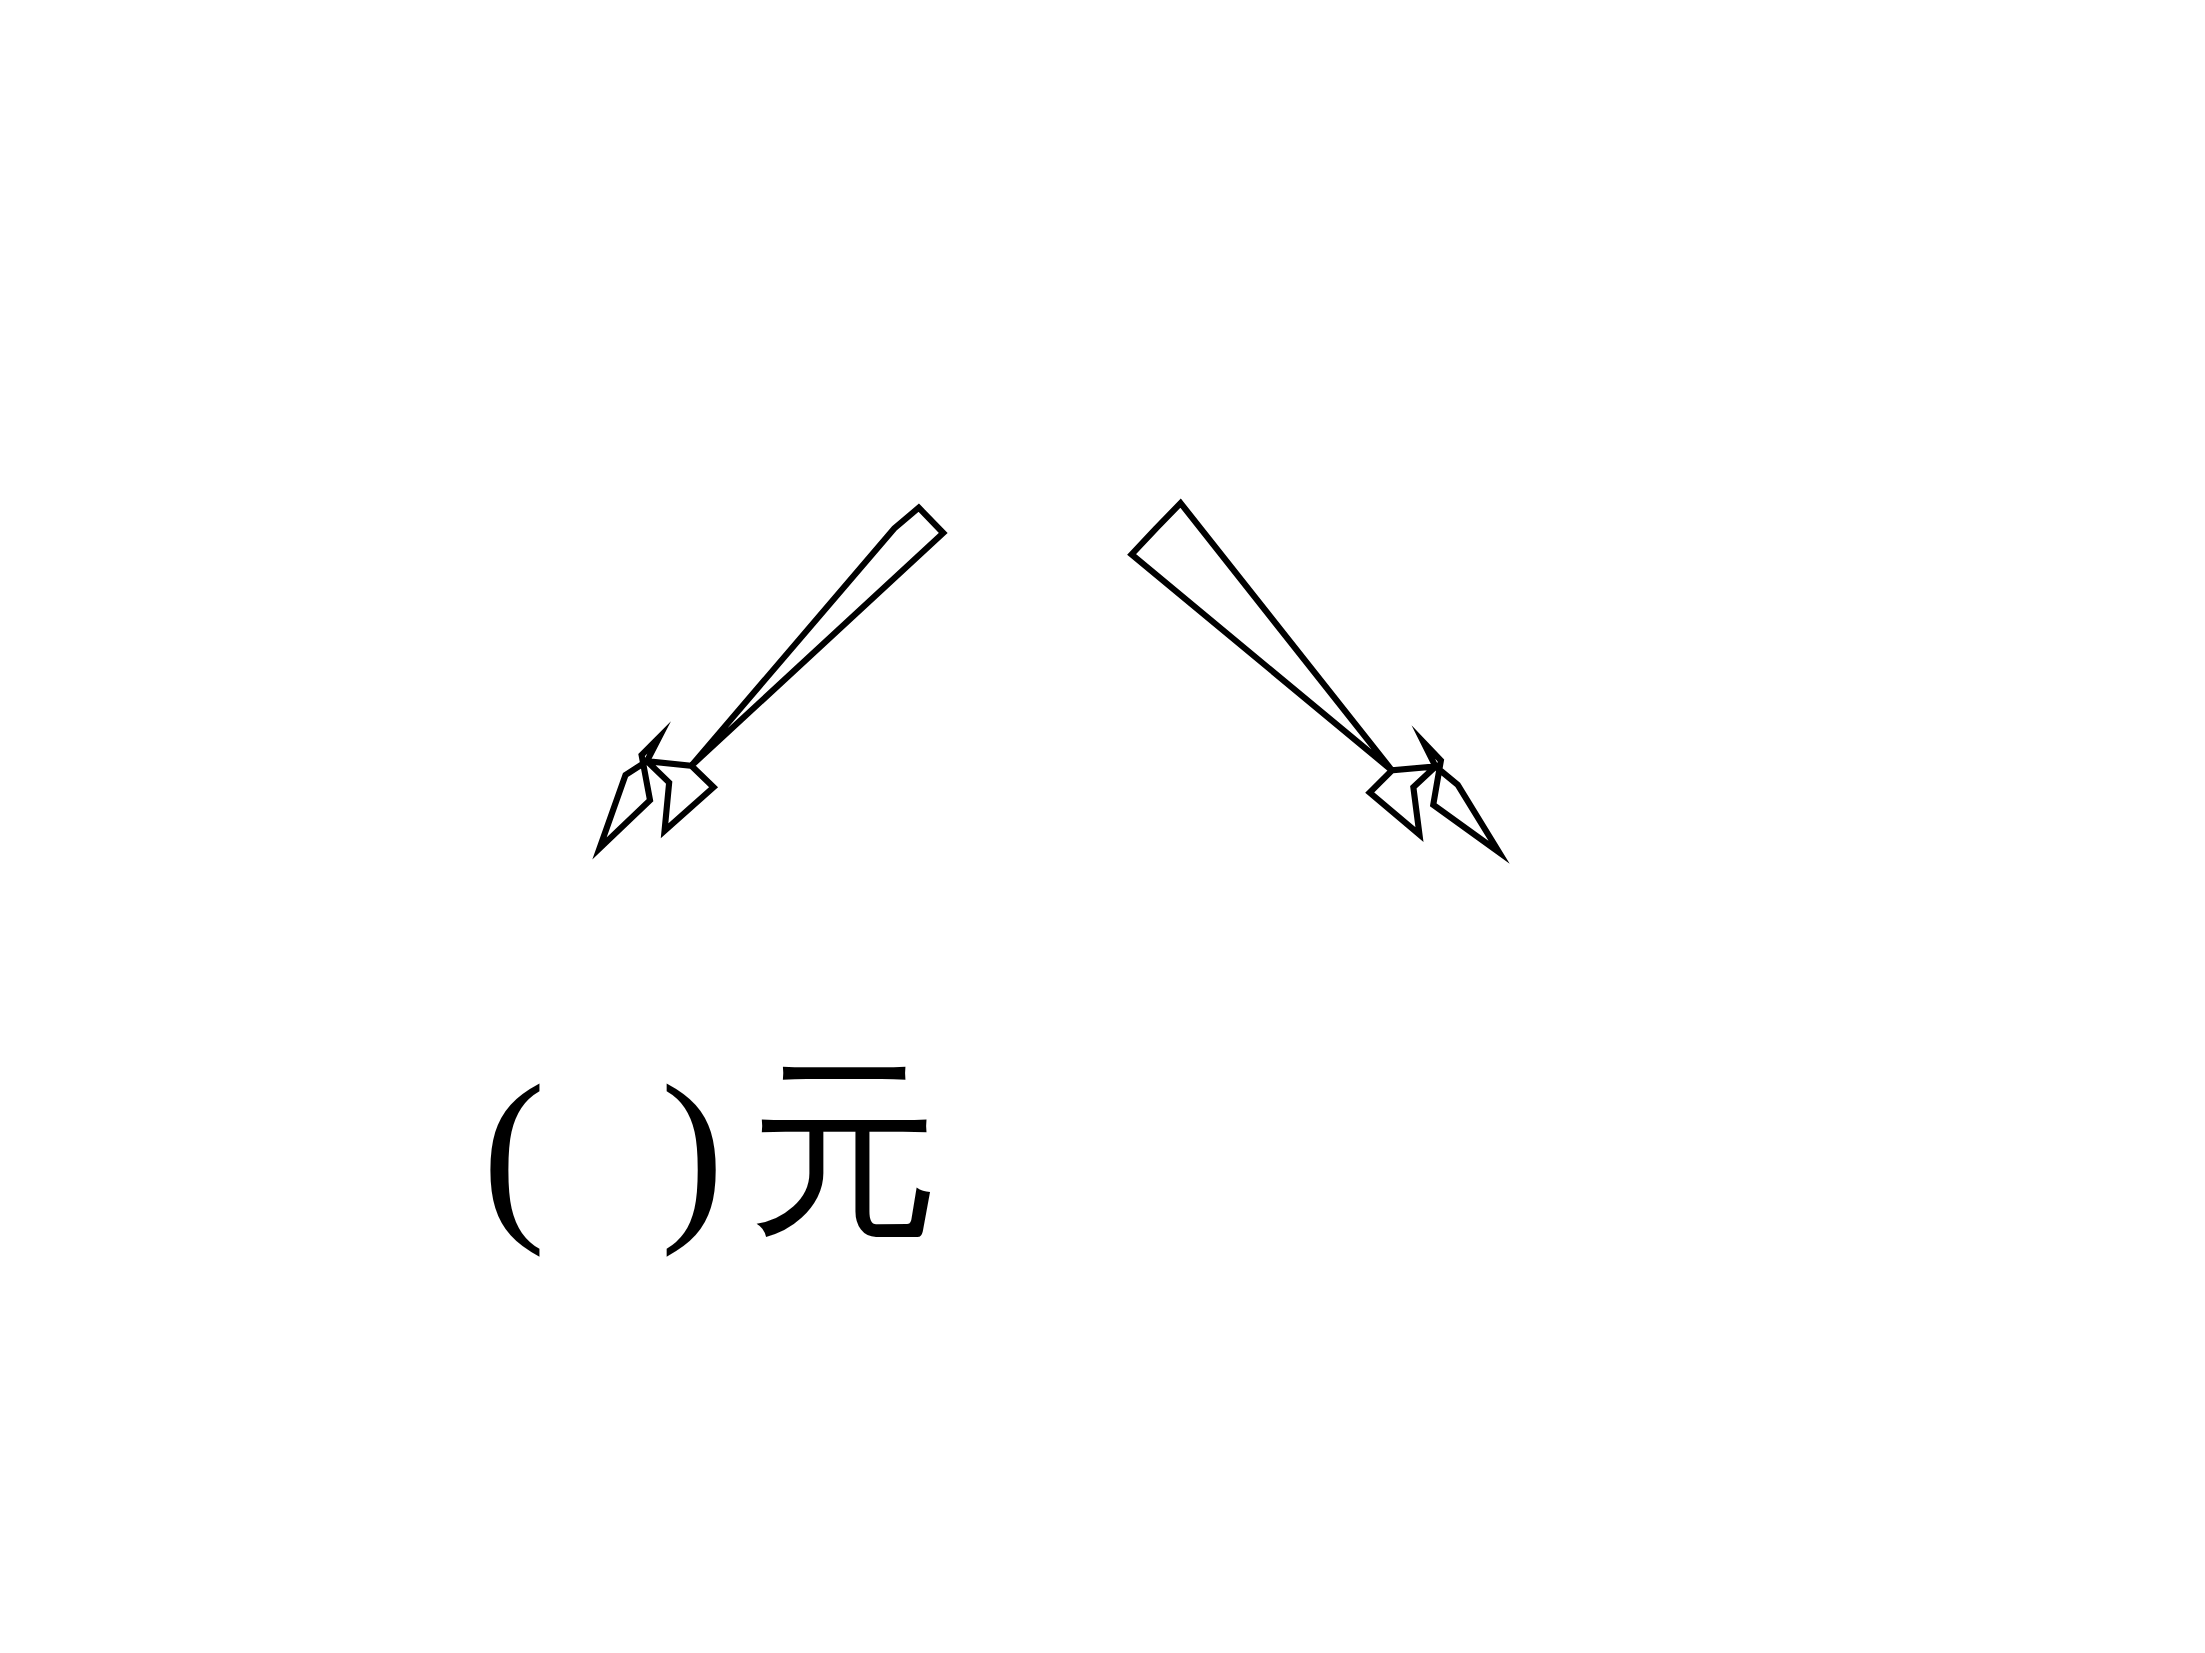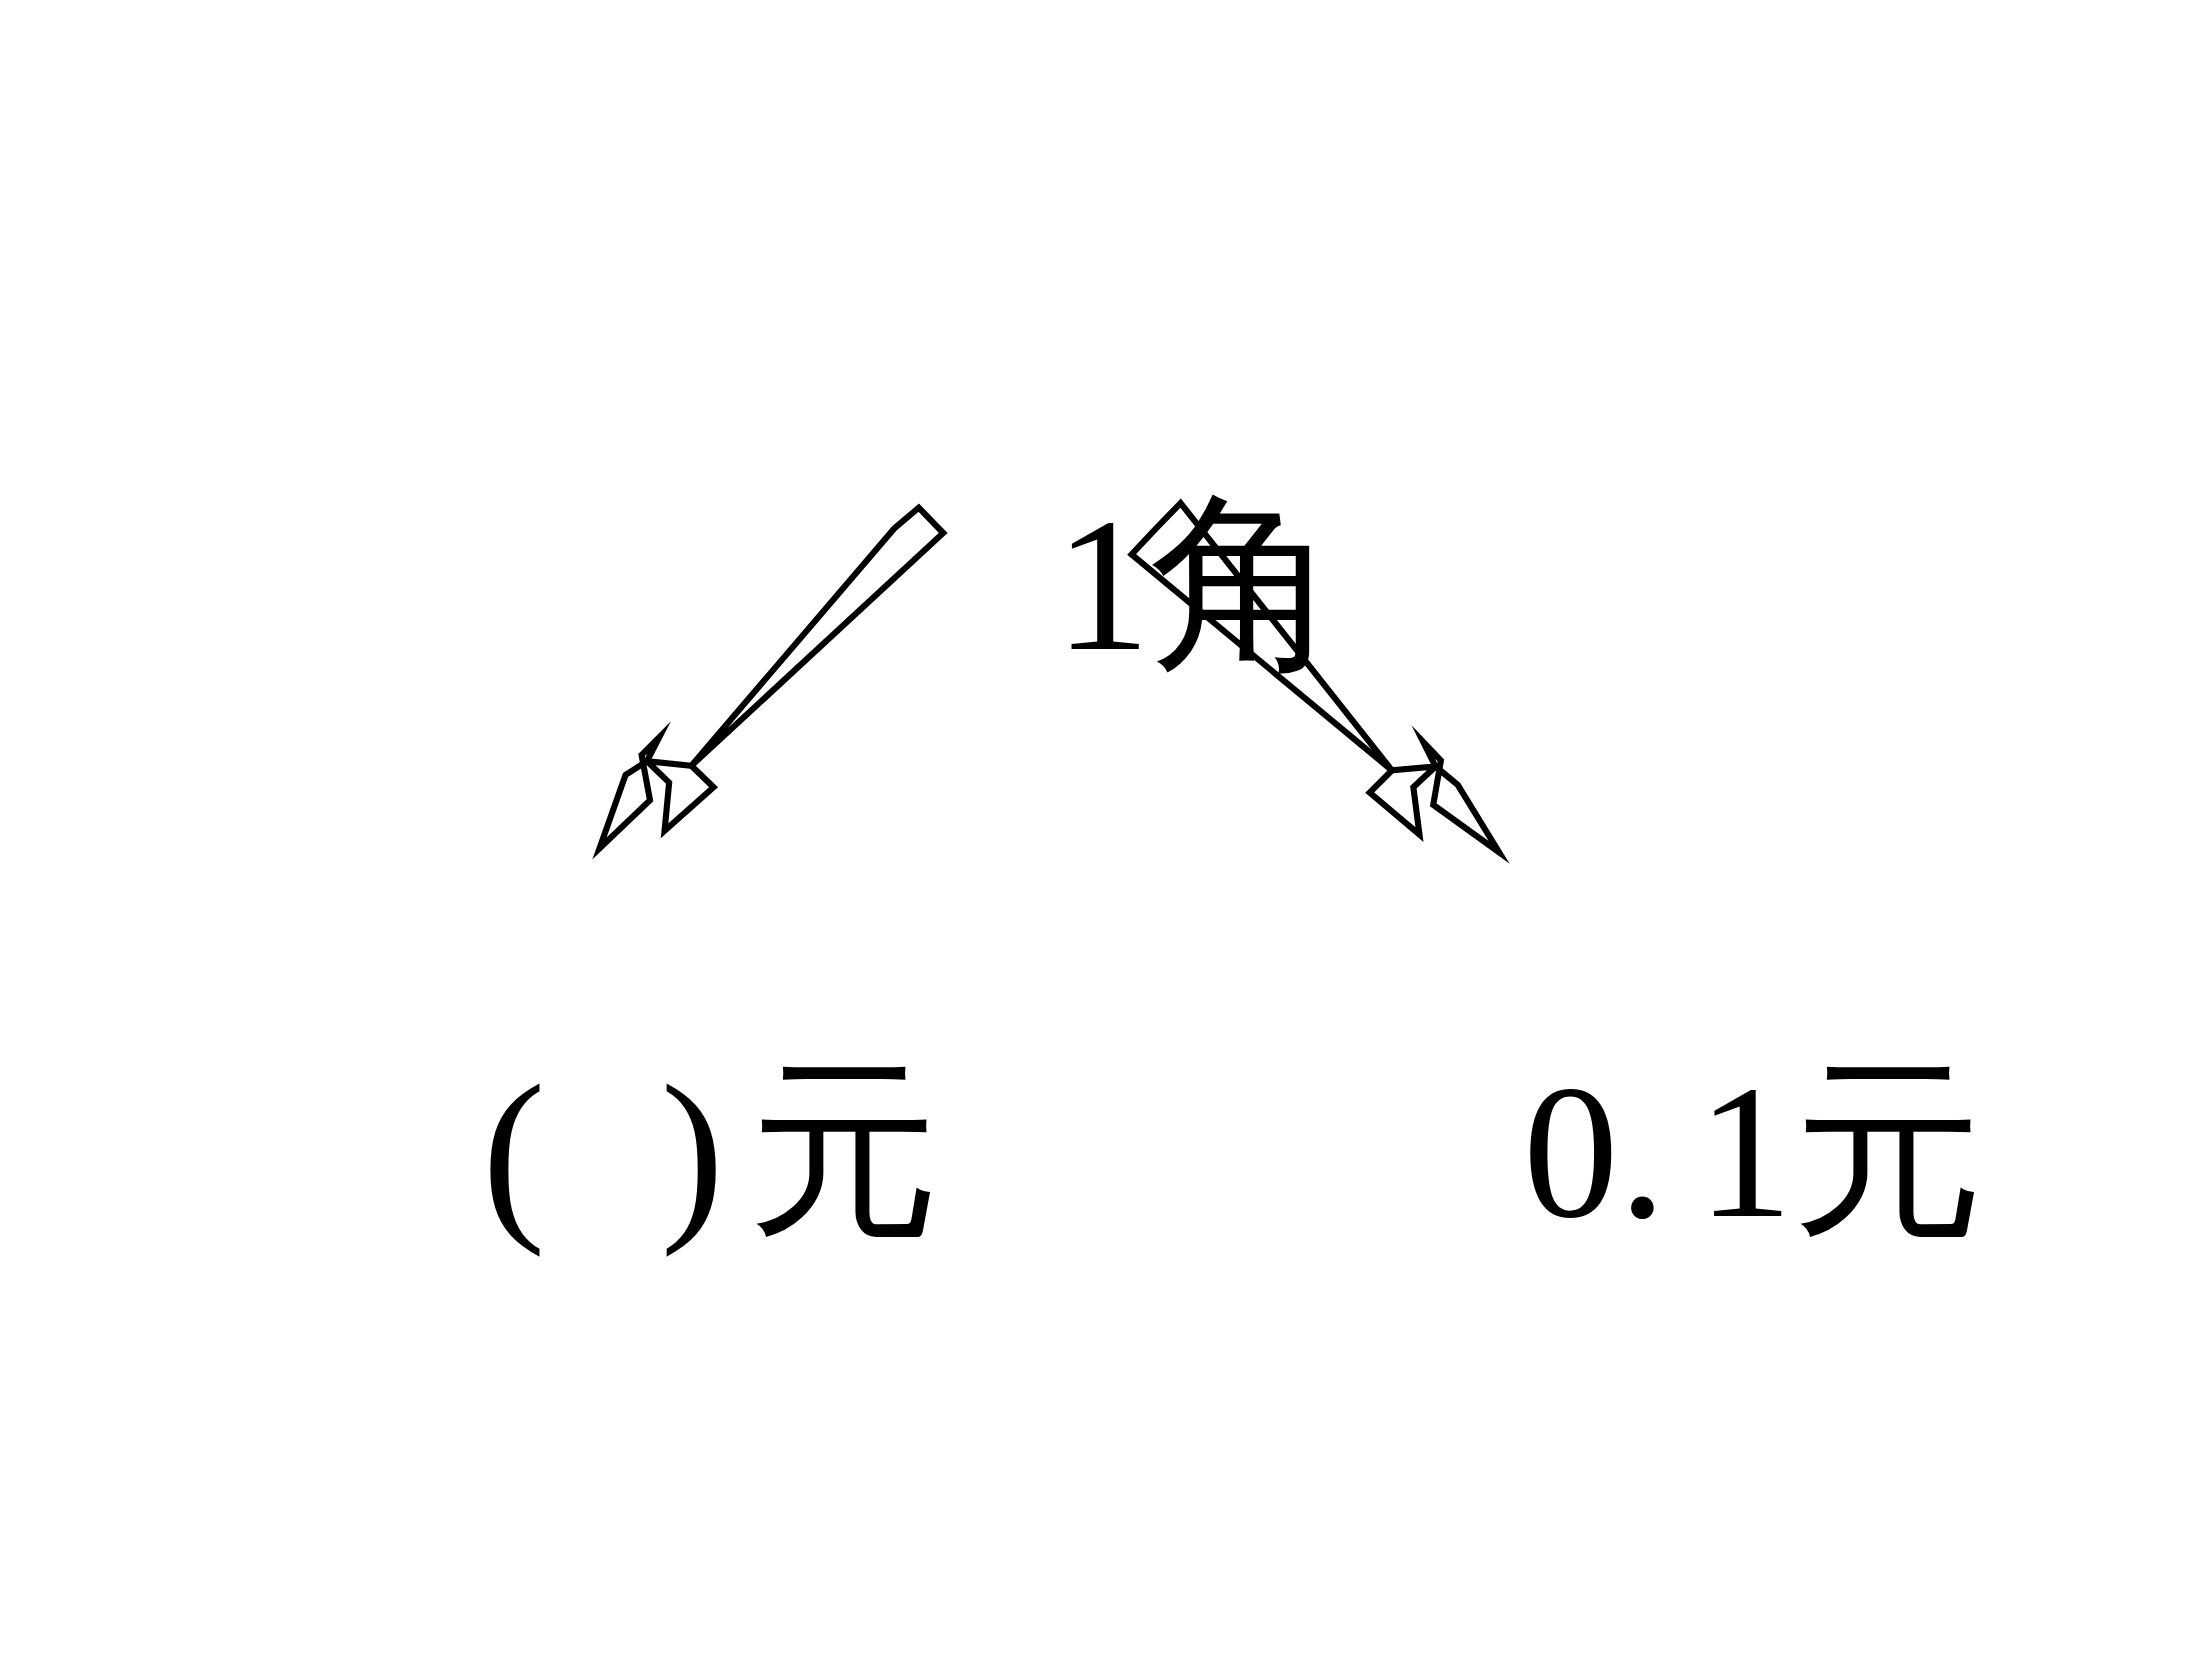--- a/index.html
+++ b/index.html
@@ -121,26 +121,20 @@
                      1859,969
                      1882,993
                      1872,1051
                      1958,1113
                      1904,1025
                      1875,1001
                      1818,1006
                      1542,657" fill="#ffffff" stroke="#000000" stroke-width="8"></polygon>
   </svg>
 
-  <div class="node" id="top-node">
-    <span class="num">1</span><span class="cjk">角</span>
-  </div>
 
   <div class="node" id="left-node">
     <span class="paren">(</span><span class="gap"></span><span class="paren">)</span><span class="cjk">元</span>
   </div>
 
-  <div class="node" id="right-node">
-    <span class="num">0</span><span class="num">.</span><span class="dotgap"></span><span class="num">1</span><span class="cjk">元</span>
-  </div>
 
 </div>
 
 
 </body></html>

